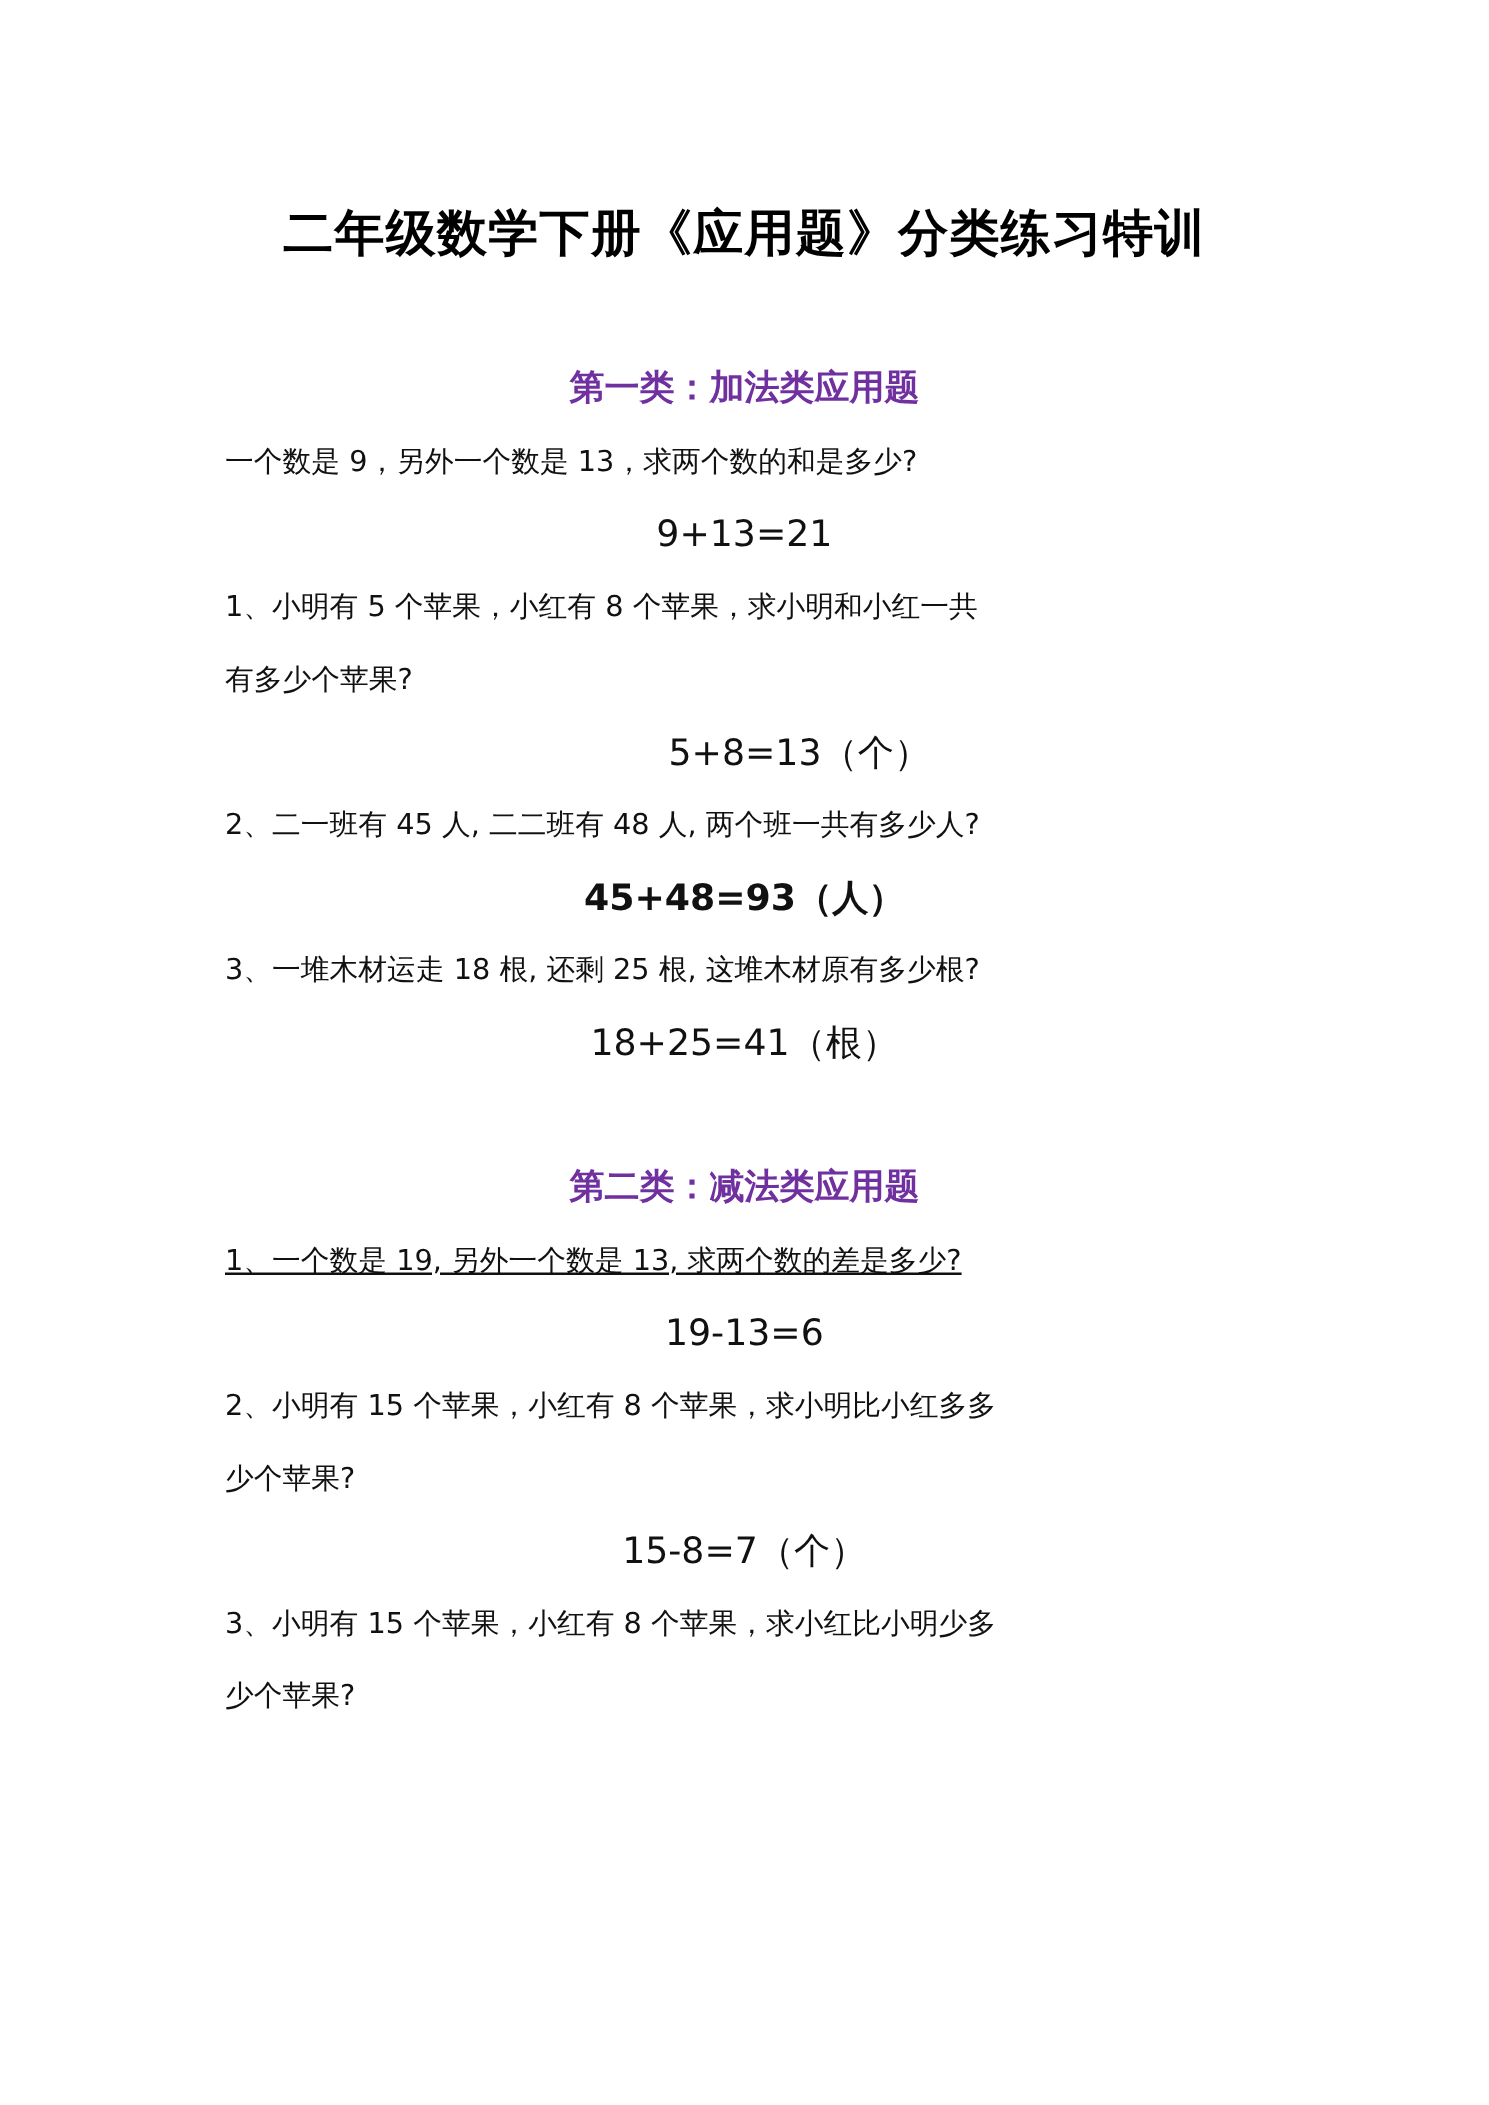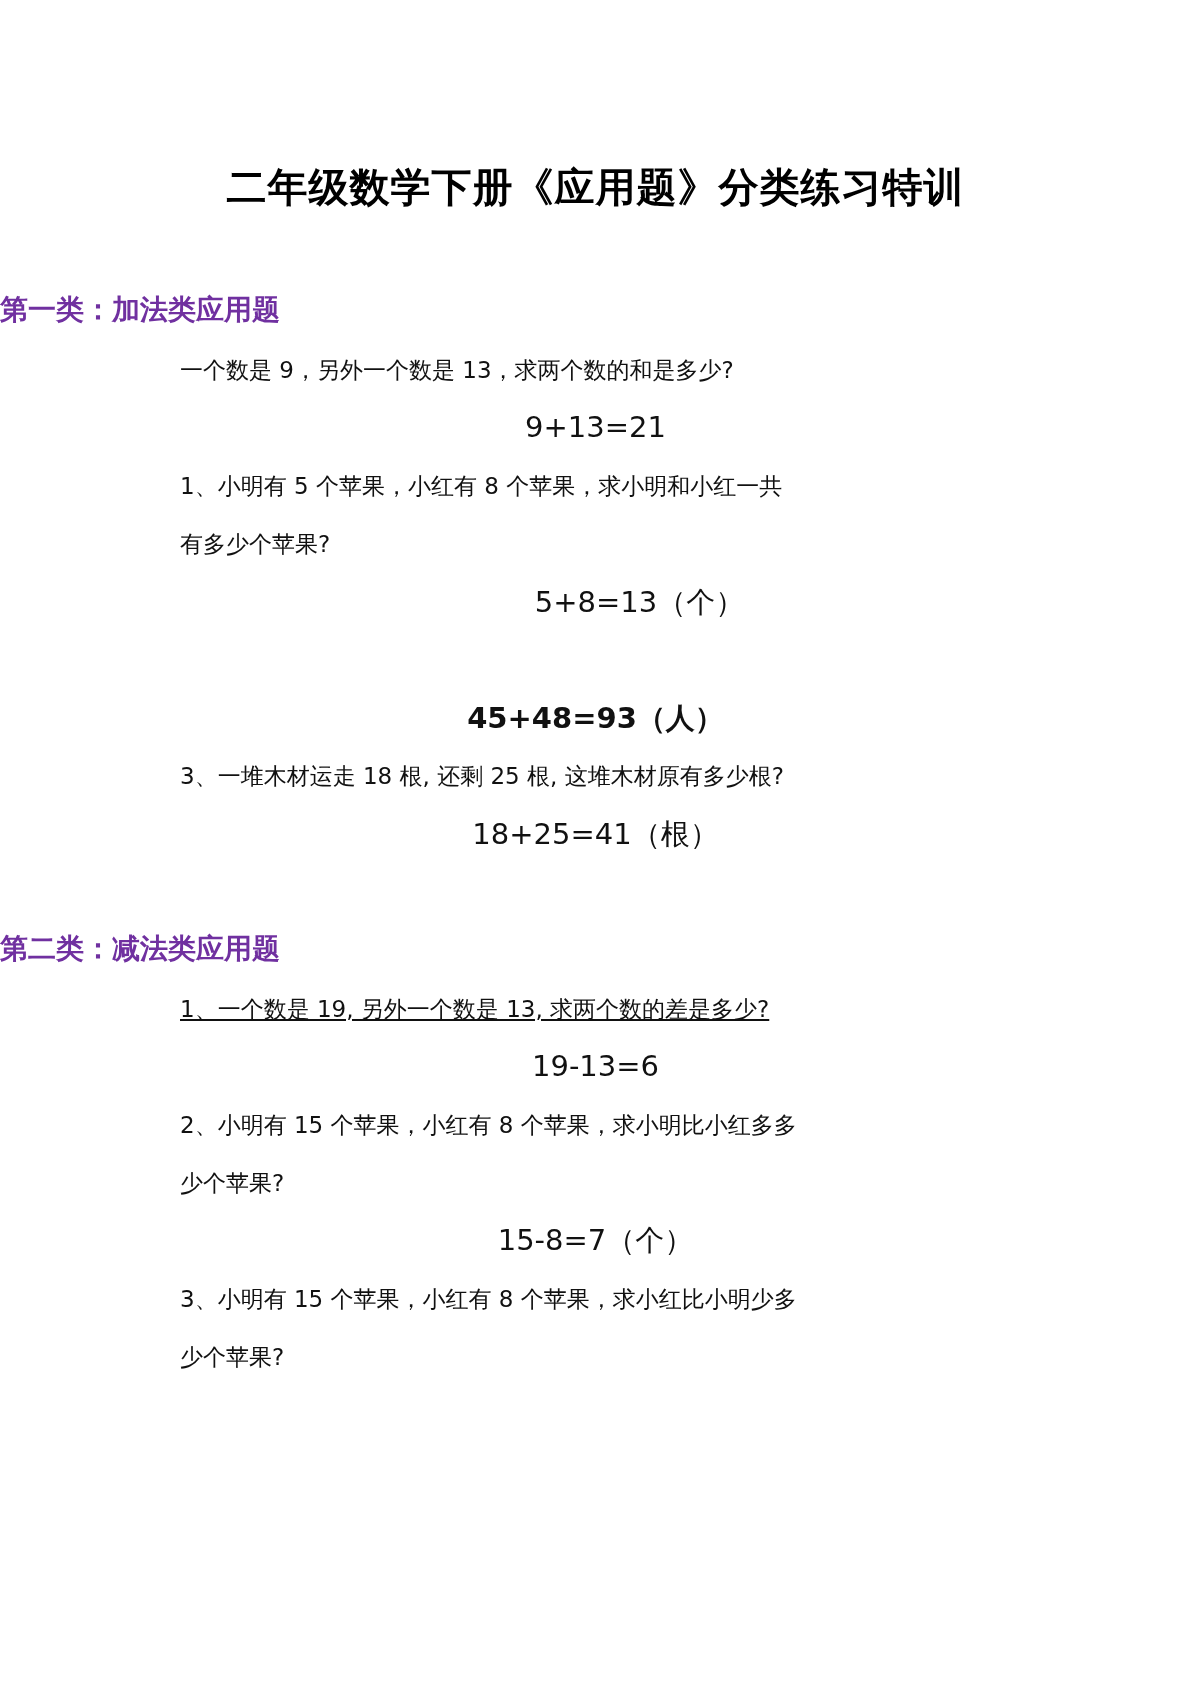--- a/index.html
+++ b/index.html
@@ -31,21 +31,21 @@
       font-size: 40px;
       font-weight: bold;
       letter-spacing: 1px;
       color: #000000;
       line-height: 50px;
     }
     .section-heading {
       position: absolute;
       left: 0;
       width: 1191px;
-      text-align: left;
+      text-align: center;
       font-size: 28px;
       font-weight: bold;
       line-height: 36px;
     }
     .line {
       position: absolute;
       left: 180px;
       width: 840px;
       font-size: 23px;
       line-height: 40px;
@@ -69,20 +69,21 @@
 
   <div class="title">二年级数学下册《应用题》分类练习特训</div>
 
   <div class="section-heading" style="top:292px; color:#7030a0;">第一类：加法类应用题</div>
 
   <div class="line" style="top:350px;">一个数是 9，另外一个数是 13，求两个数的和是多少?</div>
   <div class="answer" style="top:407px;">9+13=21</div>
   <div class="line" style="top:466px;">1、小明有 5 个苹果，小红有 8 个苹果，求小明和小红一共</div>
   <div class="line" style="top:524px;">有多少个苹果?</div>
   <div class="answer" style="top:582px;margin-left:44px;">5+8=13（个）</div>
+  <div class="line" style="top:640px;">2、二一班有 45 人, 二二班有 48 人, 两个班一共有多少人?</div>
   <div class="answer" style="top:698px;font-weight:bold;">45+48=93（人）</div>
   <div class="line" style="top:756px;">3、一堆木材运走 18 根, 还剩 25 根, 这堆木材原有多少根?</div>
   <div class="answer" style="top:814px;">18+25=41（根）</div>
 
   <div class="section-heading" style="top:931px; color:#7030a0;">第二类：减法类应用题</div>
 
   <div class="line" style="top:989px;text-decoration:underline;">1、一个数是 19, 另外一个数是 13, 求两个数的差是多少?</div>
   <div class="answer" style="top:1046px;">19-13=6</div>
   <div class="line" style="top:1105px;">2、小明有 15 个苹果，小红有 8 个苹果，求小明比小红多多</div>
   <div class="line" style="top:1163px;">少个苹果?</div>

